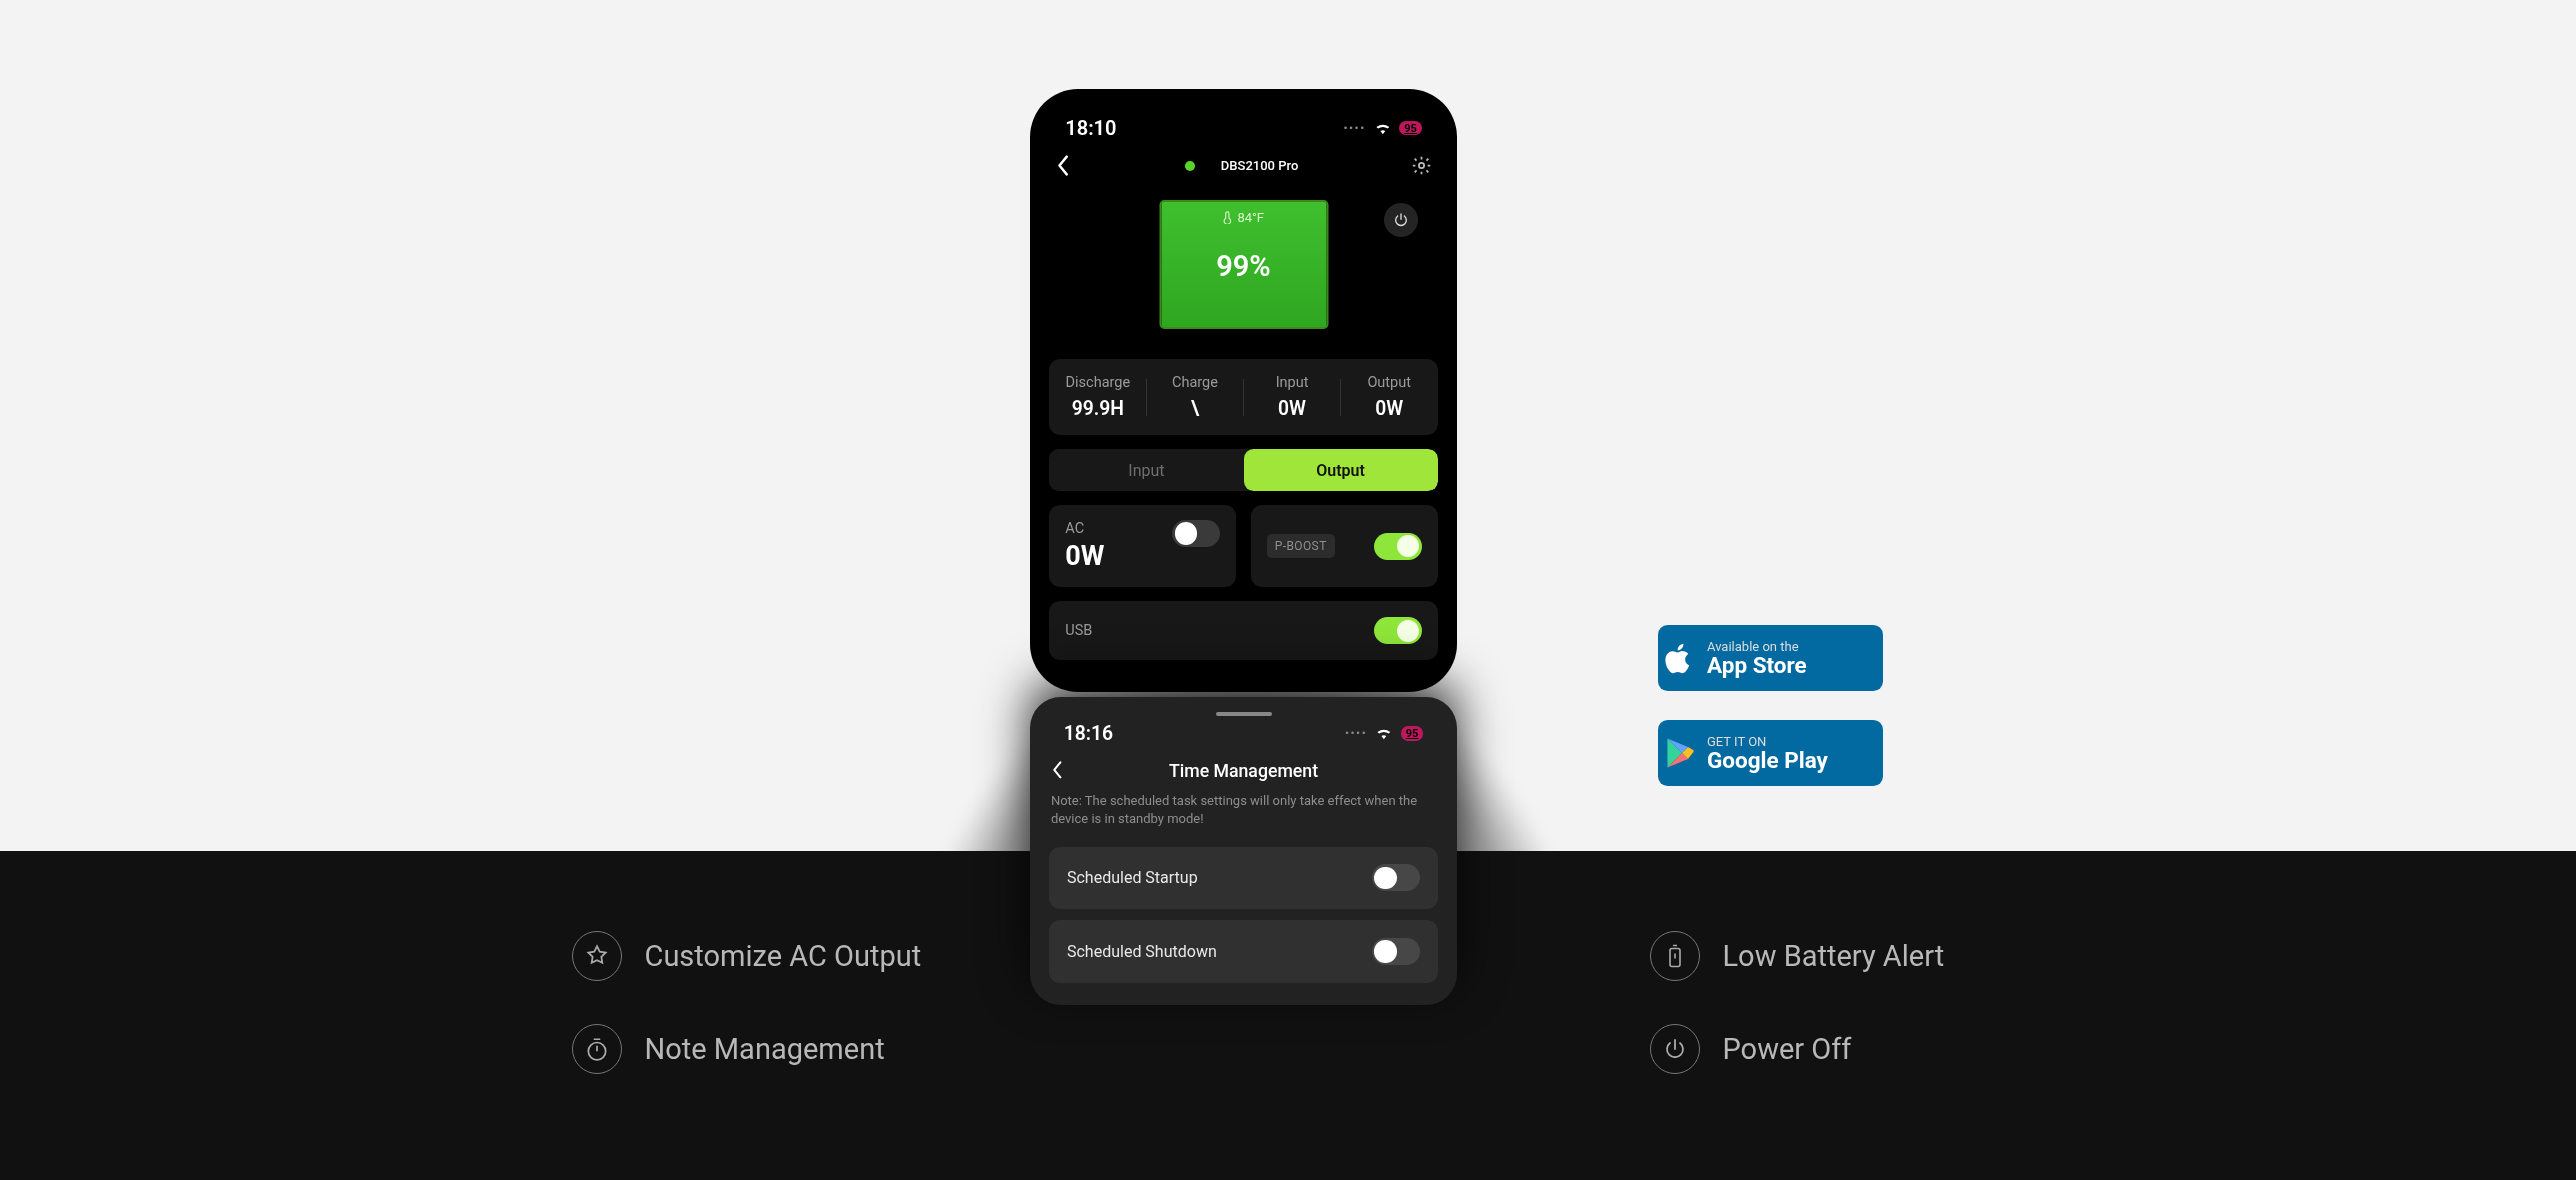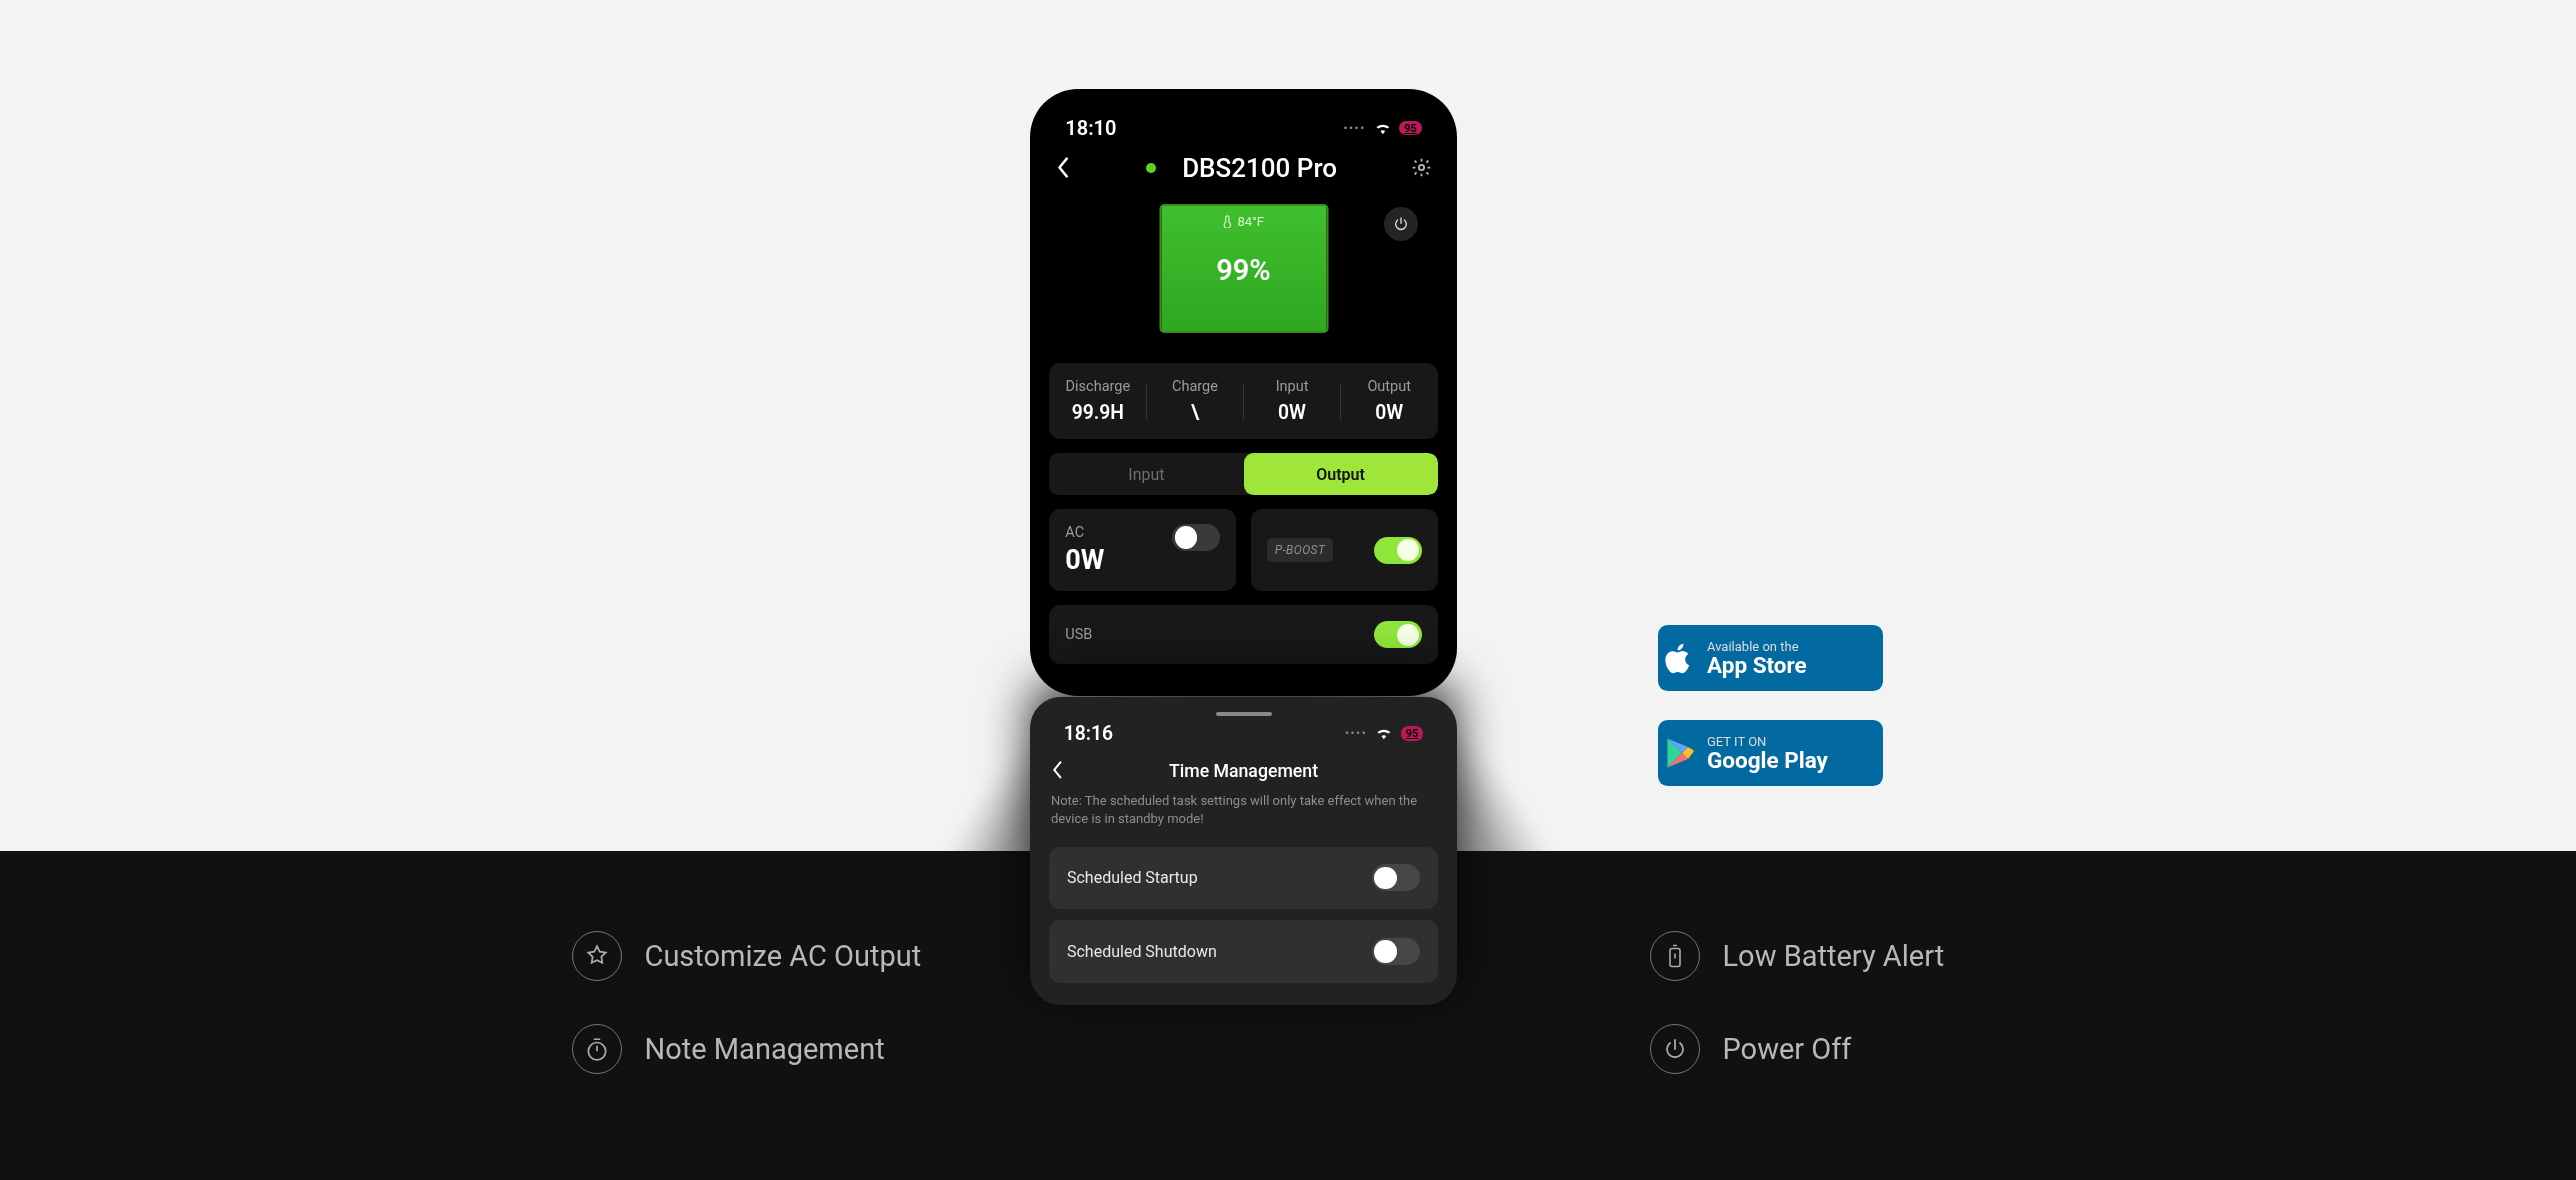--- a/index.html
+++ b/index.html
@@ -7,21 +7,21 @@
   .lower-band { position: absolute; left: 0; right: 0; top: 851px; bottom: 0; background: #111; }
   .phone { position: absolute; width: 427px; left: 1030px; top: 89px; background: #000; border-radius: 48px; padding: 24px 19.3px 32px 19.3px; color: #fff; }
   .status-bar { display: flex; justify-content: space-between; align-items: center; padding: 3.2px 16px 6.4px 16px; font-size: 20px; font-weight: 600; }
   .status-icons { display: flex; align-items: center; gap: 8px; }
   .dots { letter-spacing: 1.6px; color: #888; font-size: 11.3px; }
   .wifi { width: 17.7px; height: 13px; position: relative; }
   .wifi svg { display: block; }
   .batt-pill { background: #be185d; color: #000; border-radius: 7.2px; padding: 0.8px 4.8px; font-size: 11px; font-weight: 700; text-decoration: underline; }
   .app-header { display: flex; align-items: center; justify-content: space-between; padding: 6.4px 3.2px 13px 3.2px; }
   .back-chevron { width: 22.5px; display: flex; align-items: center; justify-content: center; }
-  .title-wrap { display: flex; align-items: center; gap: 26px; font-size: 26px; font-weight: 500; }
+  .title-wrap { display: flex; align-items: center; gap: 26px; font-size: 13px; font-weight: 500; }
   .dot-green { width: 9.7px; height: 9.7px; border-radius: 50%; background: #5bd22a; display: inline-block; }
   .gear-wrap { width: 26px; height: 26px; display: flex; align-items: center; justify-content: center; color: #bbb; }
   .device-row { position: relative; height: 137px; margin-top: 8px; }
   .battery-box { position: absolute; left: 50%; transform: translateX(-50%); top: 0; width: 169px; height: 129px; border: 2.4px solid #3c8a1d; background: linear-gradient(#3fbf2e, #2fa721); border-radius: 4.8px; display: flex; flex-direction: column; align-items: center; padding-top: 8px; }
   .temp-row { display: flex; align-items: center; gap: 4.8px; font-size: 13px; color: #d9f7cc; }
   .soc { font-size: 29px; font-weight: 600; color: #fff; margin-top: 24px; }
   .power-btn { position: absolute; right: 19.3px; top: 3.2px; width: 34px; height: 34px; border-radius: 50%; background: #242424; display: flex; align-items: center; justify-content: center; }
   .stats-card { background: #181818; border-radius: 11.3px; display: flex; padding: 14.5px 0; margin-top: 22.5px; }
   .stat { flex: 1; text-align: center; position: relative; }
   .stat:not(:last-child)::after { content: ""; position: absolute; right: 0; top: 4.8px; bottom: 4.8px; width: 0.8px; background: #333; }
@@ -29,21 +29,21 @@
   .stat .val { font-size: 19.3px; font-weight: 600; margin-top: 6.4px; }
   .seg { display: flex; background: #181818; border-radius: 9.7px; margin-top: 14.5px; overflow: hidden; }
   .seg-btn { flex: 1; text-align: center; padding: 11.3px 0; font-size: 16px; }
   .seg-btn.inactive { color: #6d6d6d; }
   .seg-btn.active { background: #a0e63a; color: #111; font-weight: 600; border-radius: 9.7px; }
   .row2 { display: flex; gap: 14.5px; margin-top: 14.5px; }
   .card { background: #181818; border-radius: 11.3px; padding: 14.5px 16px; flex: 1; display: flex; align-items: center; justify-content: space-between; }
   .ac-card { flex-direction: row; align-items: flex-start; }
   .ac-left .lbl { font-size: 14.5px; color: #9a9a9a; }
   .ac-left .big { font-size: 27px; font-weight: 700; margin-top: 3.2px; }
-  .tag { background: #2c2c2c; color: #8f8f8f; font-size: 12px; padding: 4.8px 8px; border-radius: 4.8px; letter-spacing: 0.4px; font-style: italic; }
+  .tag { background: #2c2c2c; color: #8f8f8f; font-size: 12px; padding: 4.8px 8px; border-radius: 4.8px; letter-spacing: 0.4px; }
   .toggle { position: relative; width: 48px; height: 27px; border-radius: 13.7px; }
   .toggle .knob { position: absolute; width: 22.5px; height: 22.5px; border-radius: 50%; background: #fff; top: 2.4px; }
   .toggle.off { background: #3a3a3a; }
   .toggle.off .knob { left: 2.4px; }
   .toggle.on { background: #8fe63a; }
   .toggle.on .knob { right: 2.4px; background: #f4ffe5; }
   .usb-card { background: #181818; border-radius: 11.3px; padding: 16px; margin-top: 14.5px; display: flex; align-items: center; justify-content: space-between; }
   .usb-label { font-size: 14.5px; color: #9a9a9a; }
   
   .sheet { position: absolute; width: 427px; left: 1030px; top: 697px; background: #222; border-radius: 31px; padding: 14.5px 19.3px 22.5px 19.3px; color: #fff; box-shadow: 0 -16px 48px rgba(0,0,0,.8); }

